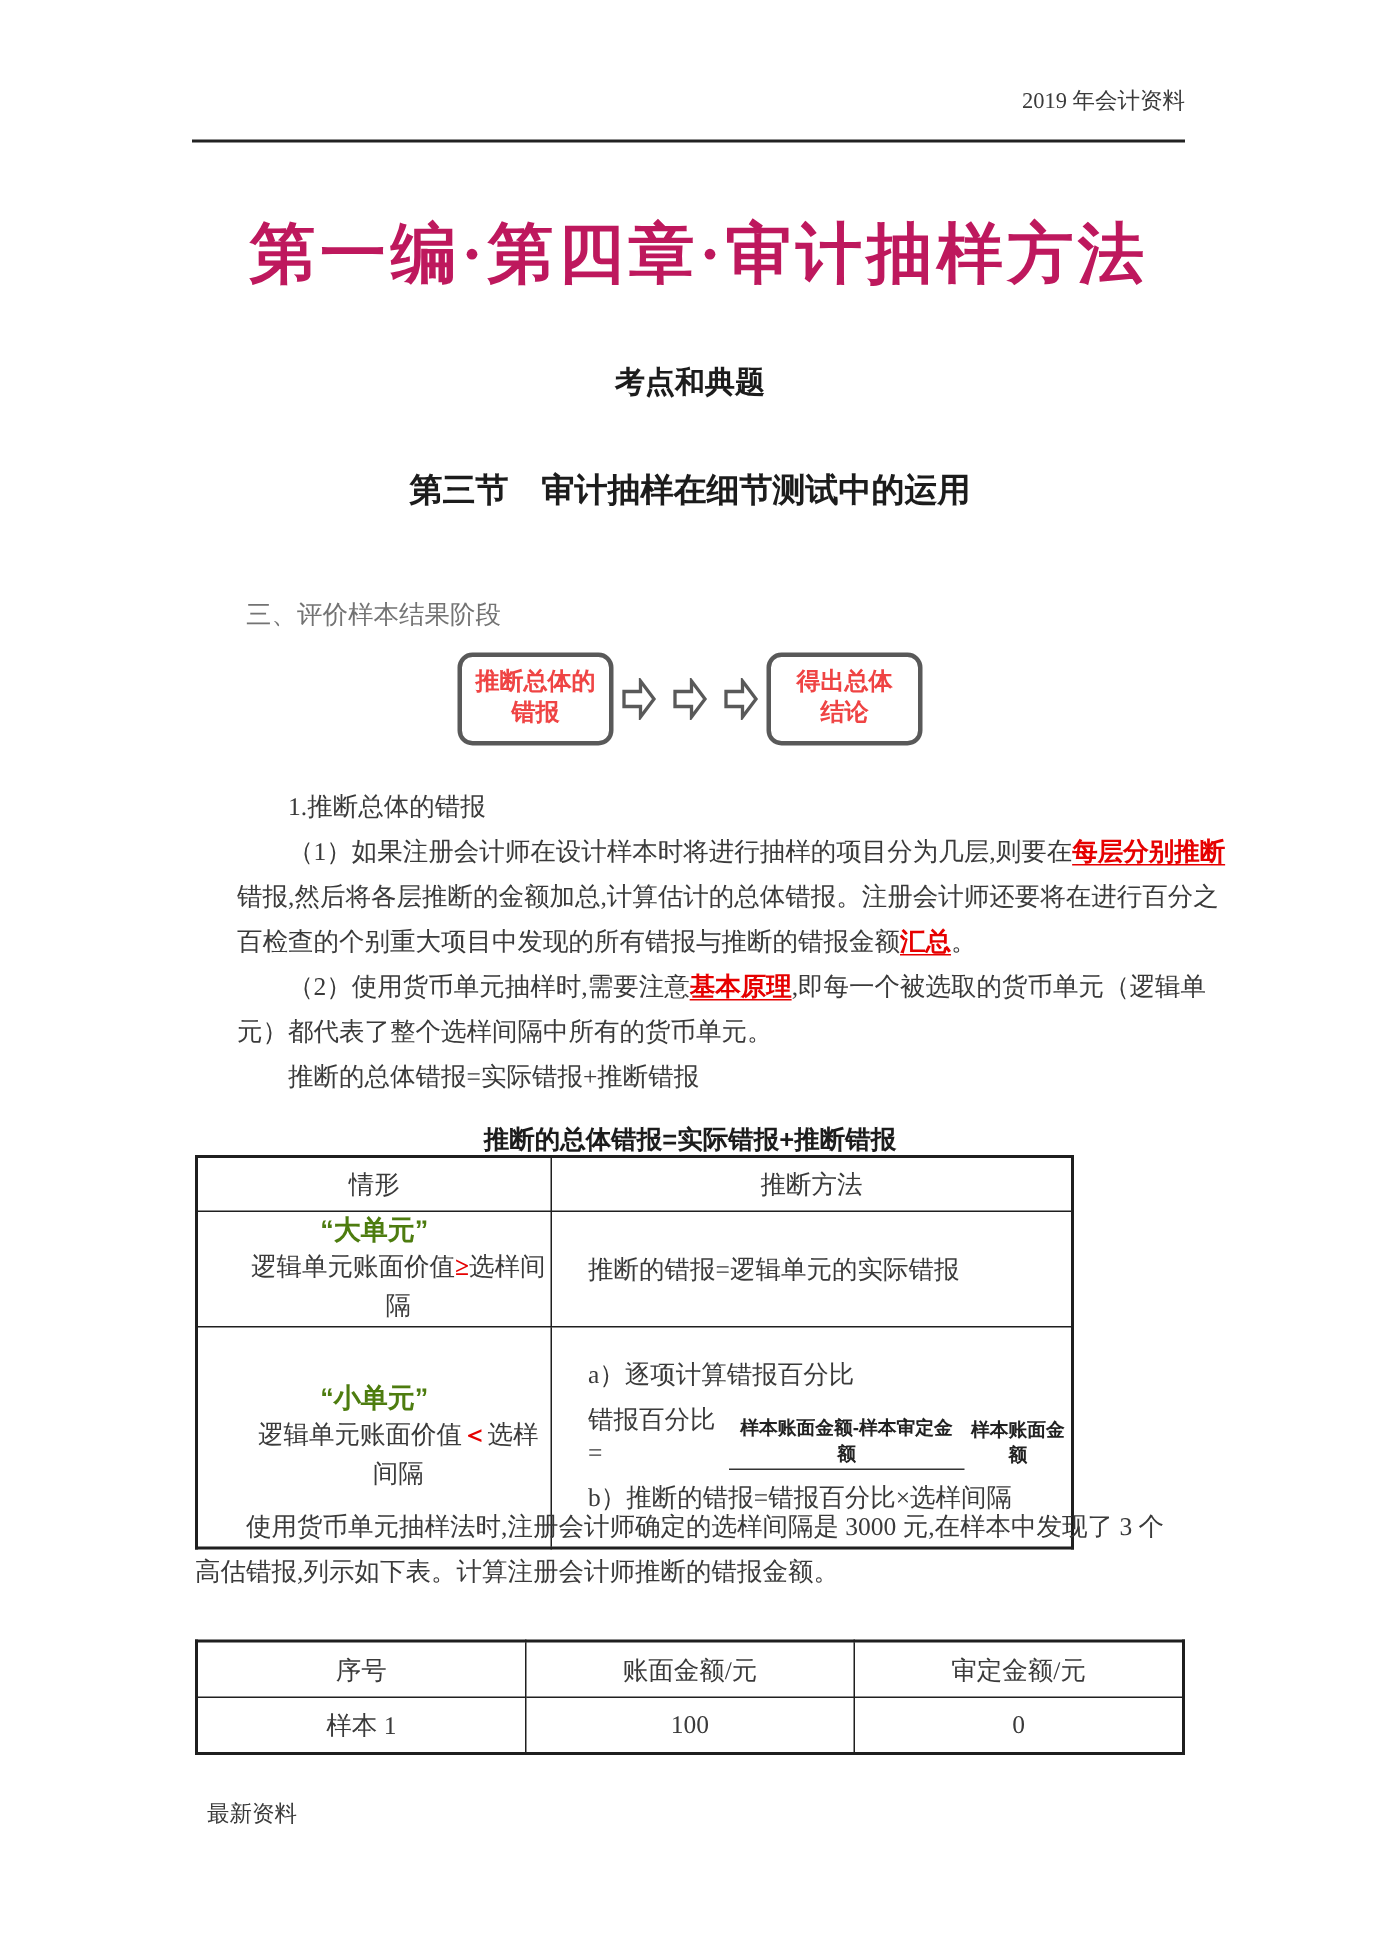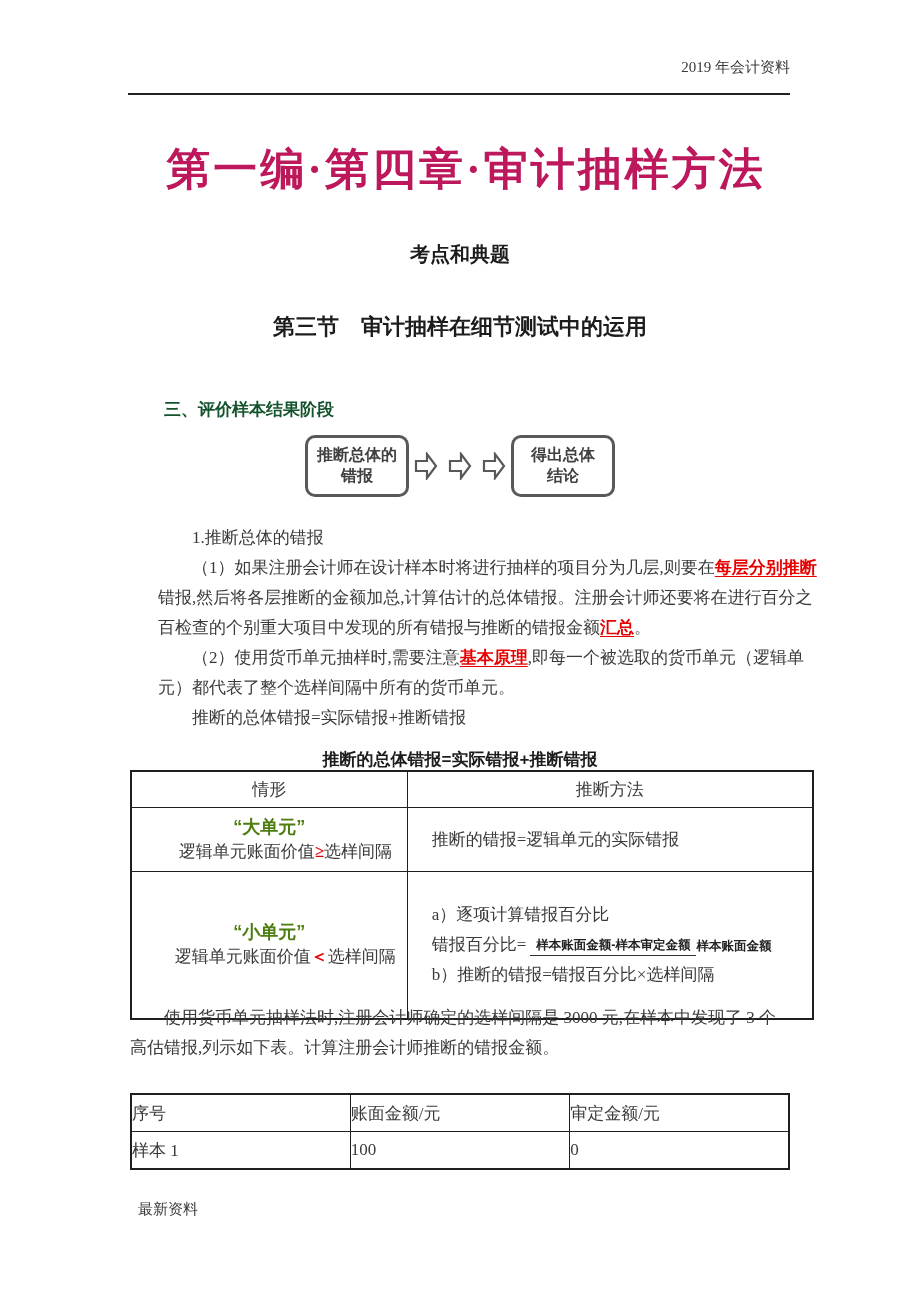--- a/index.html
+++ b/index.html
@@ -10,40 +10,40 @@
 
   .header-right{position:absolute;top:58px;right:130px;font-size:15px;color:#3a3a3a;}
   .header-rule{position:absolute;top:93px;left:128px;width:662px;height:0;border-top:2px solid #222;}
 
   .main-title{position:absolute;top:134px;left:0;width:100%;margin:6px;text-align:center;
     font-size:44px;font-weight:bold;color:#be185d;letter-spacing:3px;}
   .sub-title{position:absolute;top:241px;left:0;width:100%;margin:0;text-align:center;
     font-size:20px;font-weight:bold;color:#1c1c1c;font-family:"Liberation Sans","DejaVu Sans",sans-serif;}
   .section-title{position:absolute;top:312px;left:0;width:100%;margin:0;text-align:center;
     font-size:22px;font-weight:bold;color:#1c1c1c;font-family:"Liberation Sans","DejaVu Sans",sans-serif;}
-  .part-heading{position:absolute;top:398px;left:164px;font-size:17px;font-weight:bold;color:#14532d;
+  .part-heading{position:absolute;top:398px;left:164px;font-size:17px;font-weight:normal;color:#737373;
     font-family:"Liberation Sans","DejaVu Sans",sans-serif;}
 
   .flowchart{position:absolute;top:435px;left:130px;width:660px;display:flex;align-items:center;justify-content:center;}
   .flow-box{width:98px;height:56px;border:3px solid #595959;border-radius:10px;background:#fff;
     display:flex;flex-direction:column;align-items:center;justify-content:center;
-    font-family:"Liberation Sans","DejaVu Sans",sans-serif;font-weight:bold;font-size:16px;line-height:1.3;color:#404040;text-align:center;}
+    font-family:"Liberation Sans","DejaVu Sans",sans-serif;font-weight:bold;font-size:16px;line-height:1.3;color:#ef4444;text-align:center;}
   .flow-arrow{width:24px;height:28px;margin:0 5px;flex:0 0 auto;}
 
   .body-block{position:absolute;left:130px;width:662px;font-size:17px;line-height:30px;color:#3a3a3a;}
   .body1{top:523px;margin-left:28px;}
   .body2{top:1003px;}
   .body-block p{margin:0;text-indent:34px;}
   .red{color:#e60000;font-weight:bold;text-decoration:underline;text-underline-offset:3px;}
 
   .table-caption{position:absolute;top:748px;left:0;width:100%;text-align:center;
     font-size:17px;font-weight:bold;color:#1c1c1c;font-family:"Liberation Sans","DejaVu Sans",sans-serif;}
 
   table{border-collapse:collapse;table-layout:fixed;background:#fff;}
-  .t1{position:absolute;top:770px;left:130px;width:684px;}
+  .t1{position:absolute;top:770px;left:130px;width:586px;}
   .t2{position:absolute;top:1093px;left:130px;width:660px;}
   td{border:1.5px solid #1f1f1f;font-size:17px;color:#3a3a3a;padding:0;}
   .t1{border:2px solid #1f1f1f;}
   .t2{border:2px solid #1f1f1f;}
   .t1-head td{height:35px;text-align:center;}
   .t1 .col-left{width:40.5%;}
   .t1 .col-right{width:59.5%;}
   .cell-center{text-align:center;vertical-align:middle;}
   .cell-left{text-align:left;vertical-align:middle;padding-left:24px;}
   .t1-r1 td{height:63px;}
@@ -54,21 +54,21 @@
   .red-op{color:#e60000;font-weight:bold;}
   .formula-cell{padding:8px 0 8px 24px;}
   .formula-cell .line-a,.formula-cell .line-b{line-height:26px;}
   .formula-line{display:flex;align-items:flex-end;margin:6px 0;}
   .f-label{line-height:22px;}
   .frac{display:inline-flex;text-align:center;margin-left:4px;
     font-family:"Liberation Sans","DejaVu Sans",sans-serif;font-weight:bold;font-size:12.5px;color:#222;line-height:17px;}
   .frac .num{padding:0 6px 1px;border-bottom:1.5px solid #333;}
   .frac .den{padding-top:1px;}
 
-  .t2 td{height:36px;margin-top:15px;}
+  .t2 td{height:36px;text-align:center;margin-top:15px;}
 
   .footer-text{position:absolute;top:1200px;left:138px;font-size:15px;color:#3a3a3a;}
 </style>
 </head>
 <body>
 
 <div class="page">
 
   <div class="header-right">2019 年会计资料</div>
   <div class="header-rule"></div>

